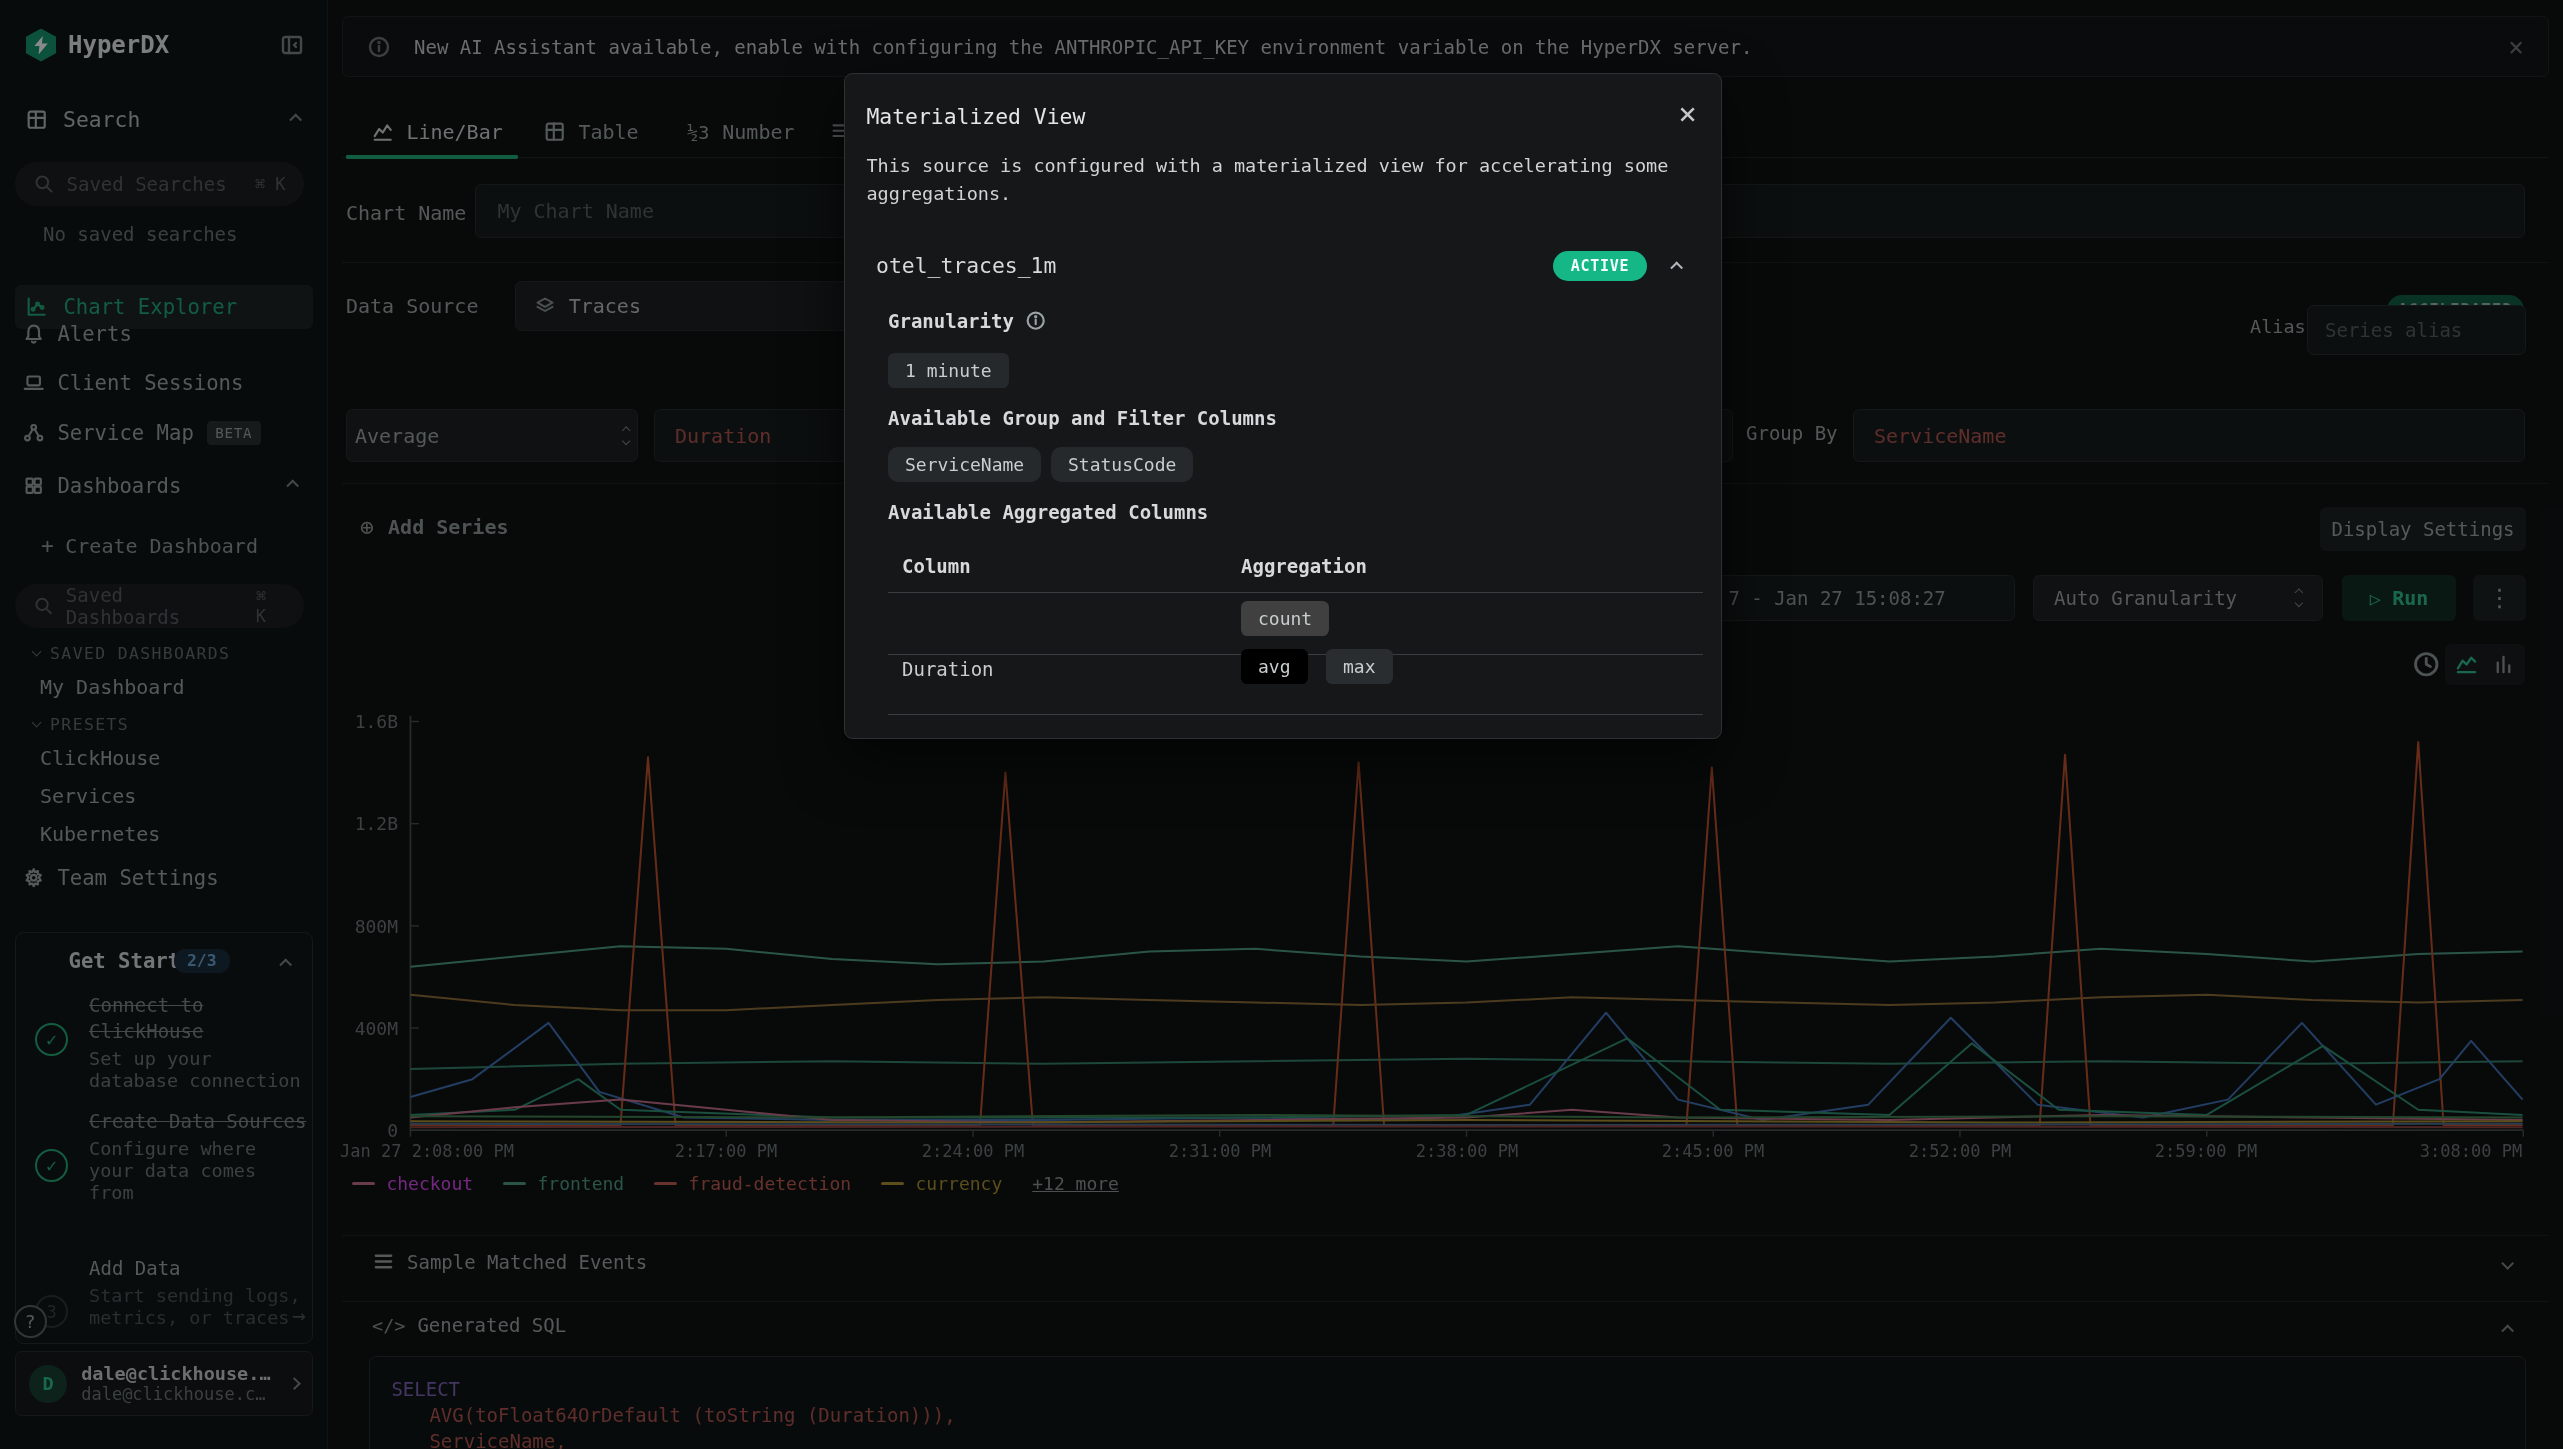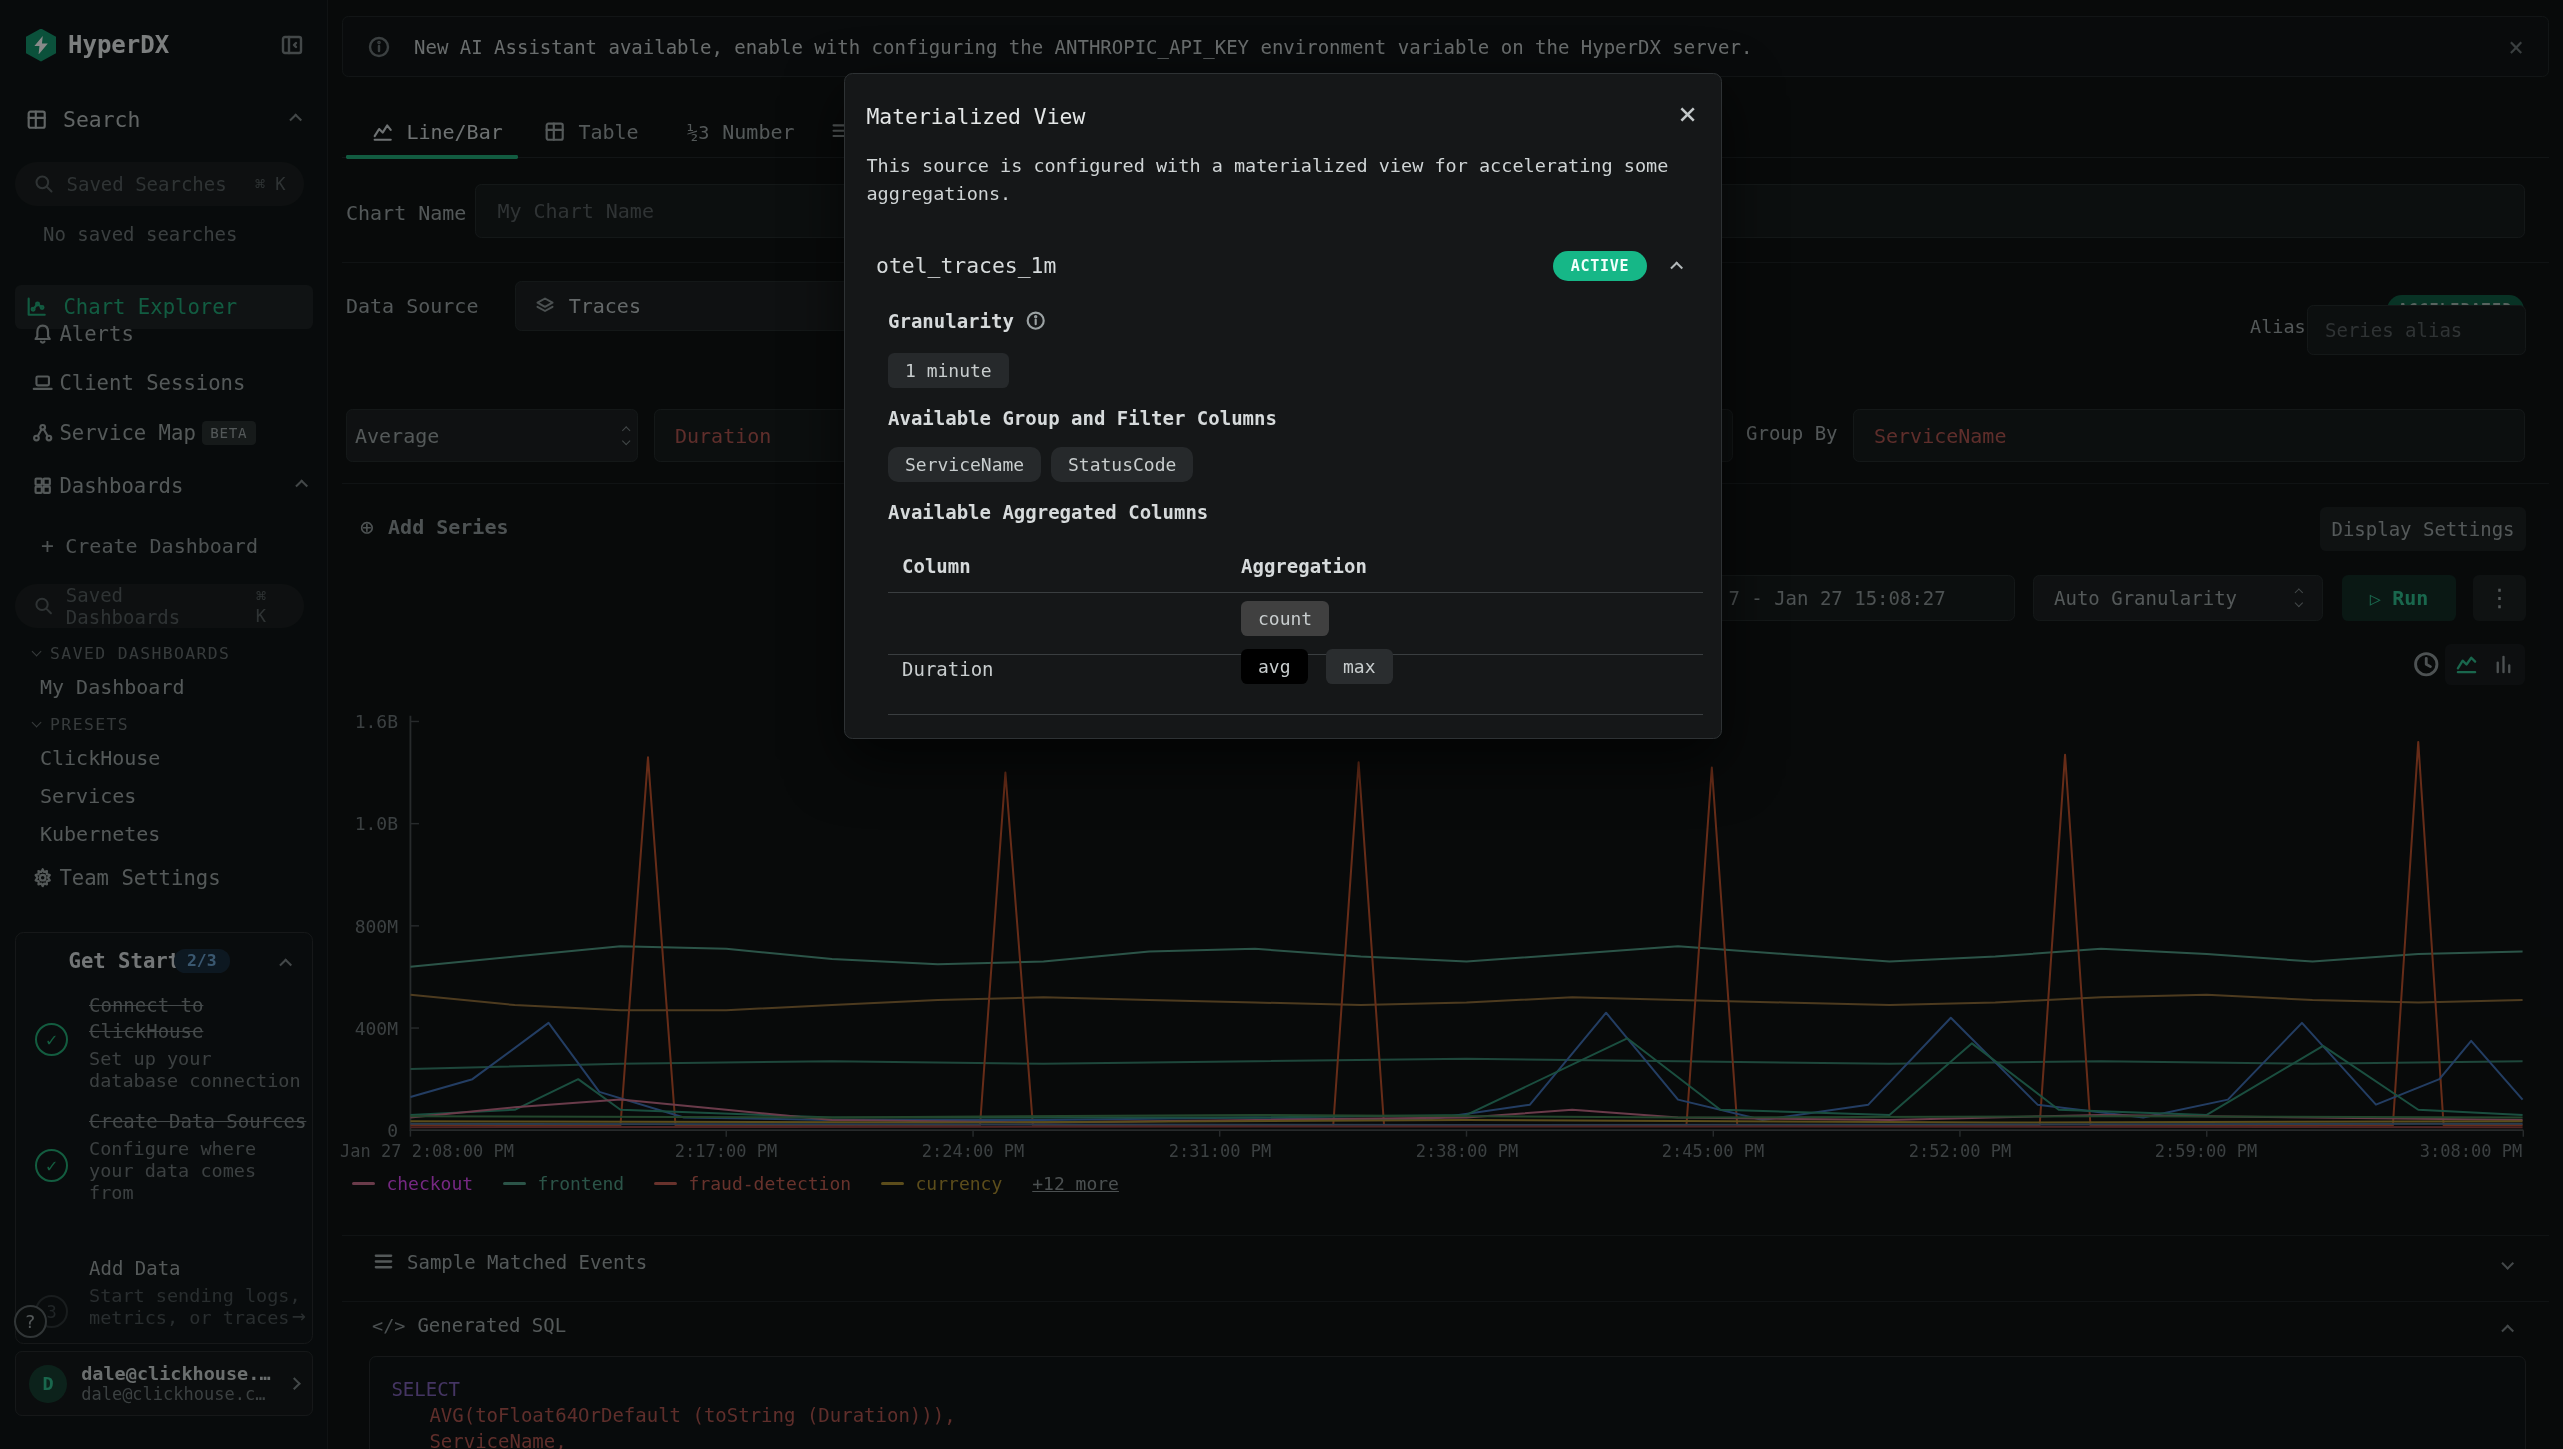--- a/index.html
+++ b/index.html
@@ -16,21 +16,21 @@
   .placeholder { color:#565c5e; }
   .chip { background:#26292b; border-radius:6.4px; color:#c8cdce; font-size:18px; padding:7.1px 17px; display:inline-flex; align-items:center; }
   svg.ic { stroke:currentColor; fill:none; stroke-width:2.4; stroke-linecap:round; stroke-linejoin:round; }
 
   
   .sidebar { position:absolute; left:0; top:0; width:328px; height:1450px; background:#0d1011; border-right:0.7px solid #1b1f20; }
   .logo-badge { position:absolute; left:26px; top:28.5px; width:30px; height:33px; background:#12936a; clip-path:polygon(50% 0,100% 25%,100% 75%,50% 100%,0 75%,0 25%); display:flex; align-items:center; justify-content:center; }
   .logo-name { position:absolute; left:68px; top:31px; font-size:24px; font-weight:bold; color:#e7eaea; }
   .collapse-btn { position:absolute; right:23px; top:33px; color:#7c8385; }
   .side-head { position:absolute; left:26px; display:flex; align-items:center; gap:15.7px; color:#b3b9ba; font-size:21.4px; }
-  .side-item { position:absolute; left:32px; display:flex; align-items:center; gap:6px; color:#9ba2a3; font-size:20.6px; }
+  .side-item { position:absolute; left:23px; display:flex; align-items:center; gap:13px; color:#9ba2a3; font-size:20.6px; }
   .pill-input { position:absolute; left:15px; width:289px; height:44px; border-radius:22px; background:#171a1b; display:flex; align-items:center; padding:0 18.5px; gap:13px; font-size:19px; }
   .nav-active { position:absolute; left:15px; top:285px; width:298px; height:44px; background:#1b1f20; border-radius:6.4px; display:flex; align-items:center; gap:15.7px; padding:0 11.4px; color:#1fa876; font-size:20.6px; }
   .group-label { position:absolute; left:33px; color:#646b6d; font-size:16.4px; letter-spacing:1.4px; display:flex; gap:10px; align-items:center; }
   .group-item { position:absolute; left:40px; color:#9ba2a3; font-size:20px; }
   .beta { background:#272c2d; color:#9aa1a2; font-size:14.2px; padding:3.6px 8.5px; border-radius:4.3px; letter-spacing:0.7px; }
   .gs-card { position:absolute; left:15px; top:932px; width:298px; height:412px; background:#0f1213; border:0.7px solid #26292b; border-radius:8.5px; overflow:hidden; }
   .gs-title { position:absolute; left:18.5px; top:15.7px; font-size:20.6px; font-weight:bold; color:#d6dadb;margin-left:34px; }
   .gs-progress { position:absolute; left:158px; top:15.7px; background:#16283a; color:#6aa0cf; font-size:16.4px; font-weight:bold; padding:2.8px 13px; border-radius:11.4px; }
   .gs-check { position:absolute; width:33px; height:33px; border:2.1px solid #21aa73; border-radius:50%; color:#21aa73; font-size:18.5px; display:flex; align-items:center; justify-content:center; }
   .gs-step3 { position:absolute; width:33px; height:33px; border:2.1px solid #2c3234; border-radius:50%; color:#3a4144; font-size:17px; display:flex; align-items:center; justify-content:center; }
@@ -360,21 +360,21 @@
           <line x1="3" y1="20" x2="21" y2="20"></line>
         </svg>
       <svg class="ic" width="23" height="23" viewBox="0 0 24 24" style="color:#8f9697">
           <line x1="6" y1="20" x2="6" y2="10"></line>
           <line x1="12" y1="20" x2="12" y2="4"></line>
           <line x1="18" y1="20" x2="18" y2="13"></line>
         </svg>
     </div>
 
     <div class="ylab" style="left:320px; top:711px;">1.6B</div>
-    <div class="ylab" style="left:320px; top:813px;">1.0B</div>
+    <div class="ylab" style="left:320px; top:813px;">1.2B</div>
     <div class="ylab" style="left:320px; top:916px;">800M</div>
     <div class="ylab" style="left:320px; top:1018px;">400M</div>
     <div class="ylab" style="left:320px; top:1120px;">0</div>
 
     <svg id="chart-svg" class="abs" style="left:409px; top:705px;" width="2115" height="436" viewBox="0 0 2970 612">
         <path d="M2,15 L2,597 L2969,597" stroke="#464b4d" stroke-width="2.5" fill="none"></path>
         <line x1="2" x2="14" y1="23" y2="23" stroke="#464b4d" stroke-width="2"></line>
         <line x1="2" x2="14" y1="166.50000000000006" y2="166.50000000000006" stroke="#464b4d" stroke-width="2"></line>
         <line x1="2" x2="14" y1="310" y2="310" stroke="#464b4d" stroke-width="2"></line>
         <line x1="2" x2="14" y1="453.5" y2="453.5" stroke="#464b4d" stroke-width="2"></line>

